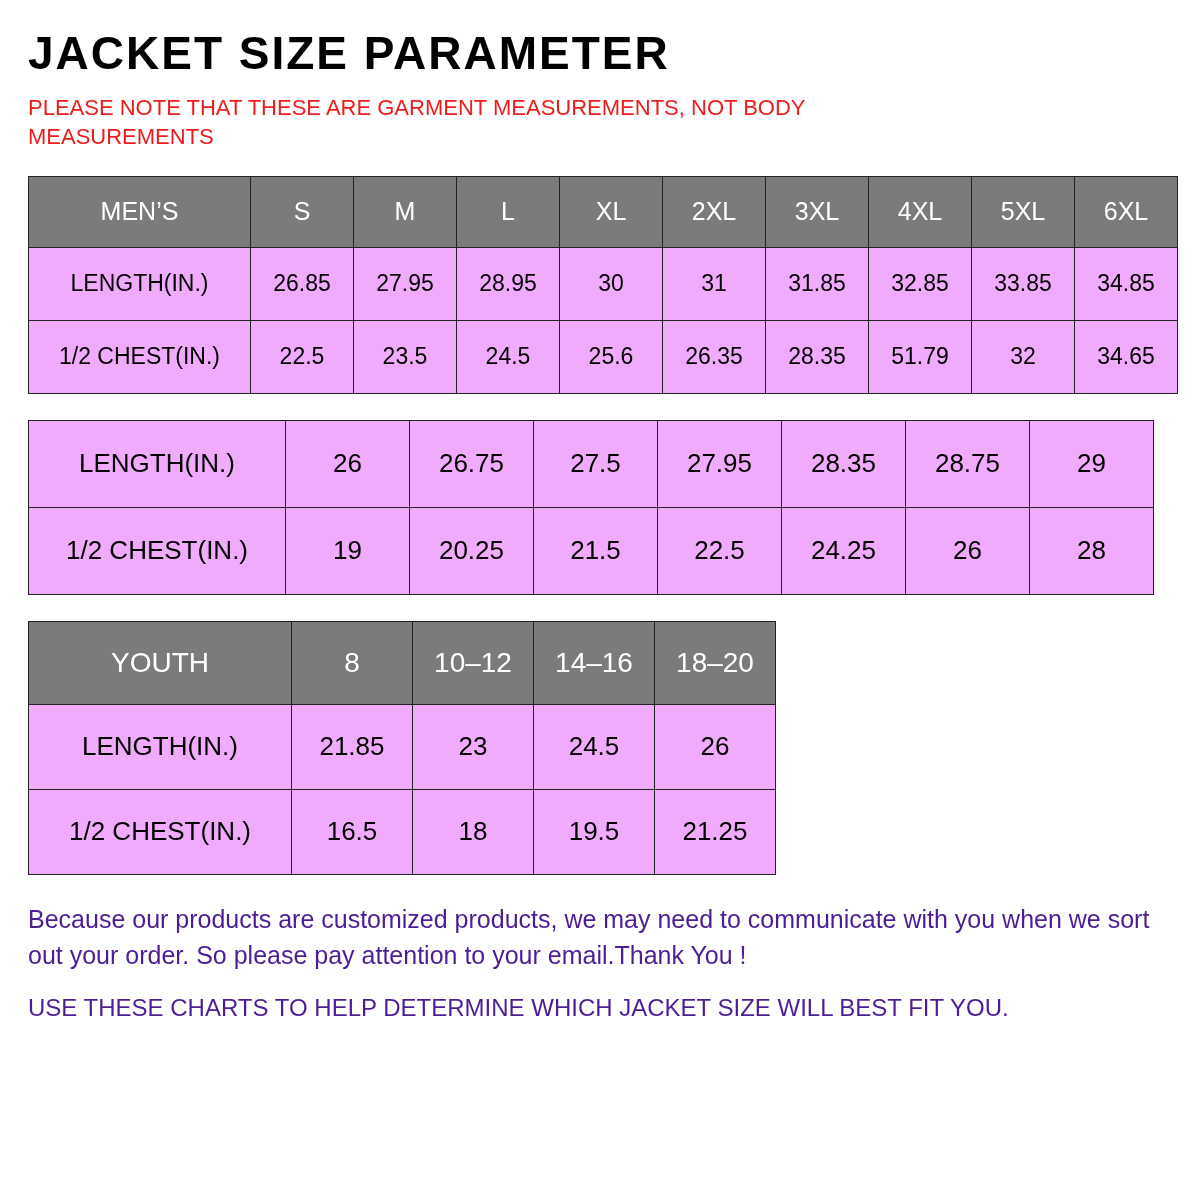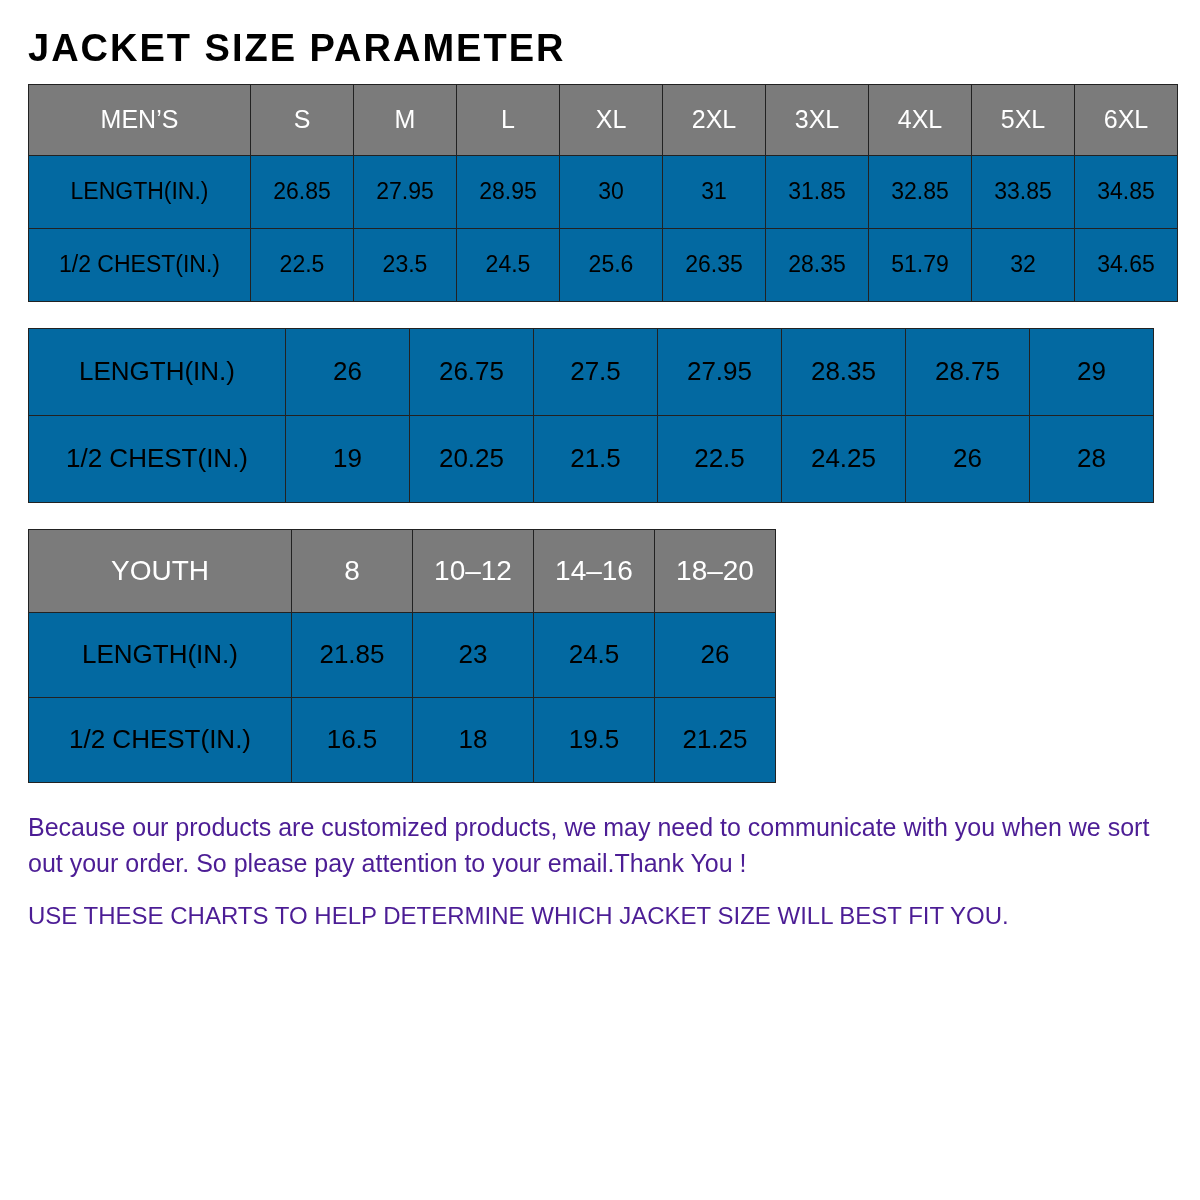--- a/index.html
+++ b/index.html
@@ -14,39 +14,39 @@
     color: #000000;
     overflow: hidden;
   }
   .page {
     box-sizing: border-box;
     width: 1200px;
     height: 1200px;
     padding: 28px 28px 0 28px;
   }
   .title {
-    font-size: 38px;
+    font-size: 46px;
     font-weight: bold;
     letter-spacing: 2px;
     line-height: 1.1;
     margin: 0 0 14px 0;
     color: #000;
   }
   .note {
     color: #ee1c1c;
     font-size: 22px;
     line-height: 1.35;
     margin: 0 0 24px 0;
     max-width: 930px;
   }
   table.size {
     border-collapse: collapse;
     table-layout: fixed;
     margin-bottom: 26px;
-    background: #0369a1;
+    background: #f0abfc;
   }
   table.size td, table.size th {
     border: 1px solid #222;
     text-align: center;
     vertical-align: middle;
     font-weight: normal;
   }
   tr.head td {
     background: #7b7b7b;
     color: #ffffff;
@@ -85,20 +85,21 @@
   .footer p { margin: 0 0 18px 0; }
   .footer p.last { margin-bottom: 8px; font-size: 24px; }
 </style>
 </head>
 <body>
 
 <div class="page">
 
   <h1 class="title">JACKET SIZE PARAMETER</h1>
 
+  <p class="note">PLEASE NOTE THAT THESE ARE GARMENT MEASUREMENTS, NOT BODY MEASUREMENTS</p>
 
   <table class="size" id="men-table">
     <colgroup>
       <col class="c0">
         <col class="c1">
         <col class="c1">
         <col class="c1">
         <col class="c1">
       <col class="c1">
         <col class="c1">

